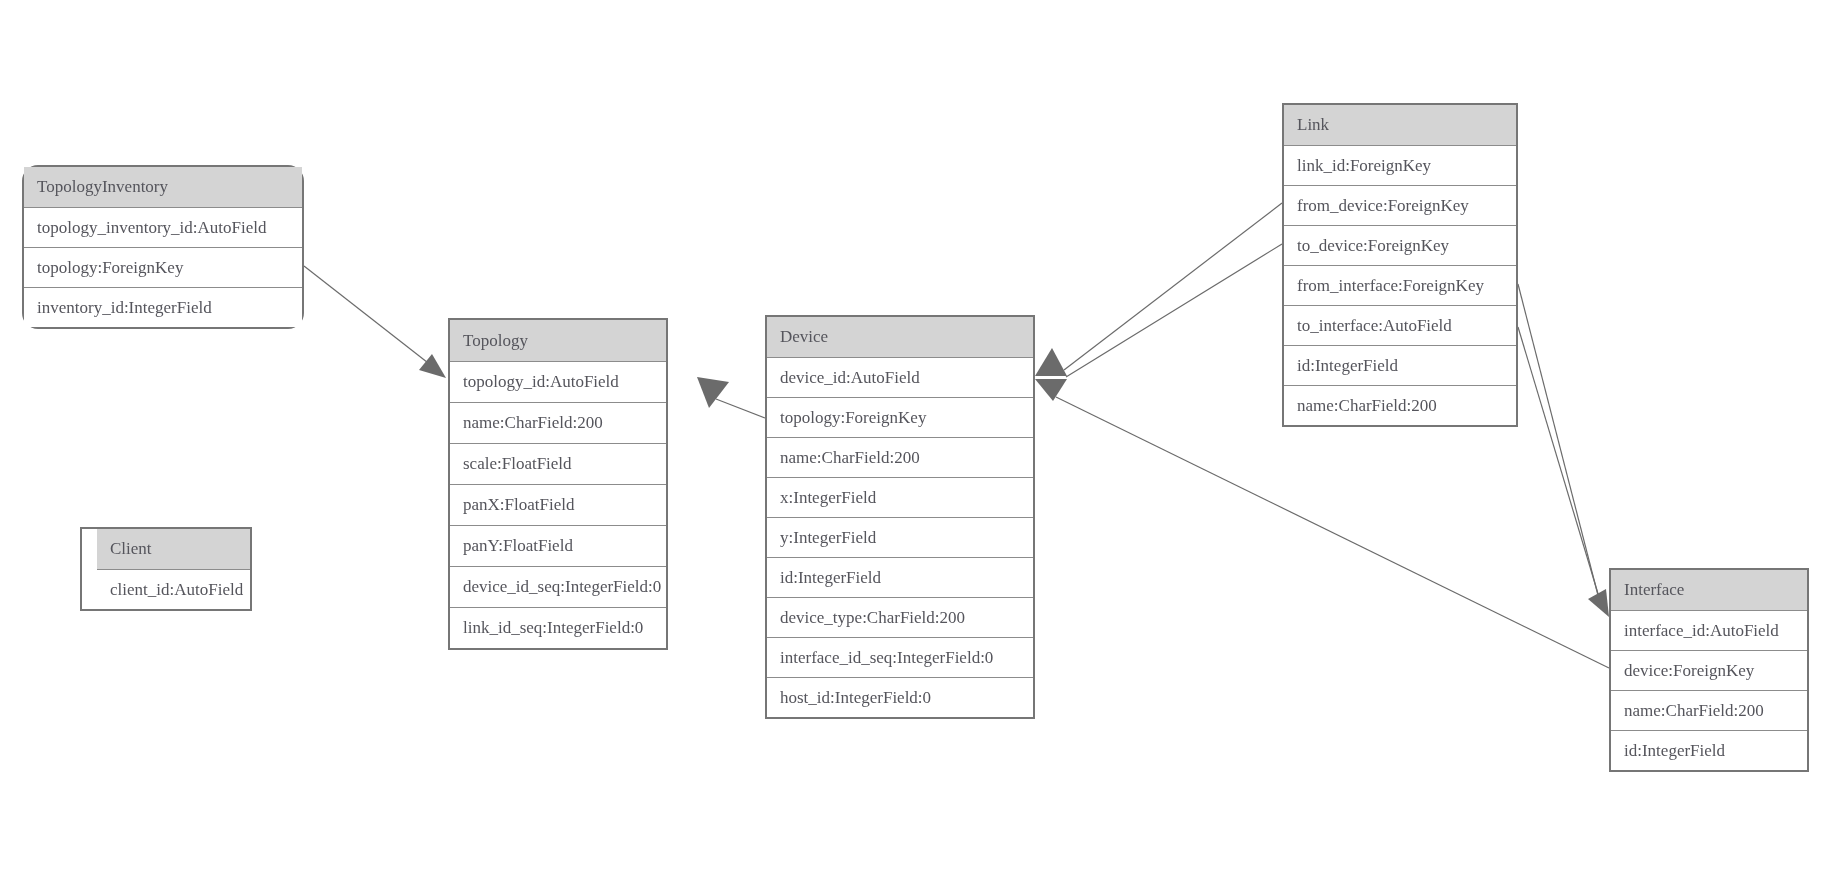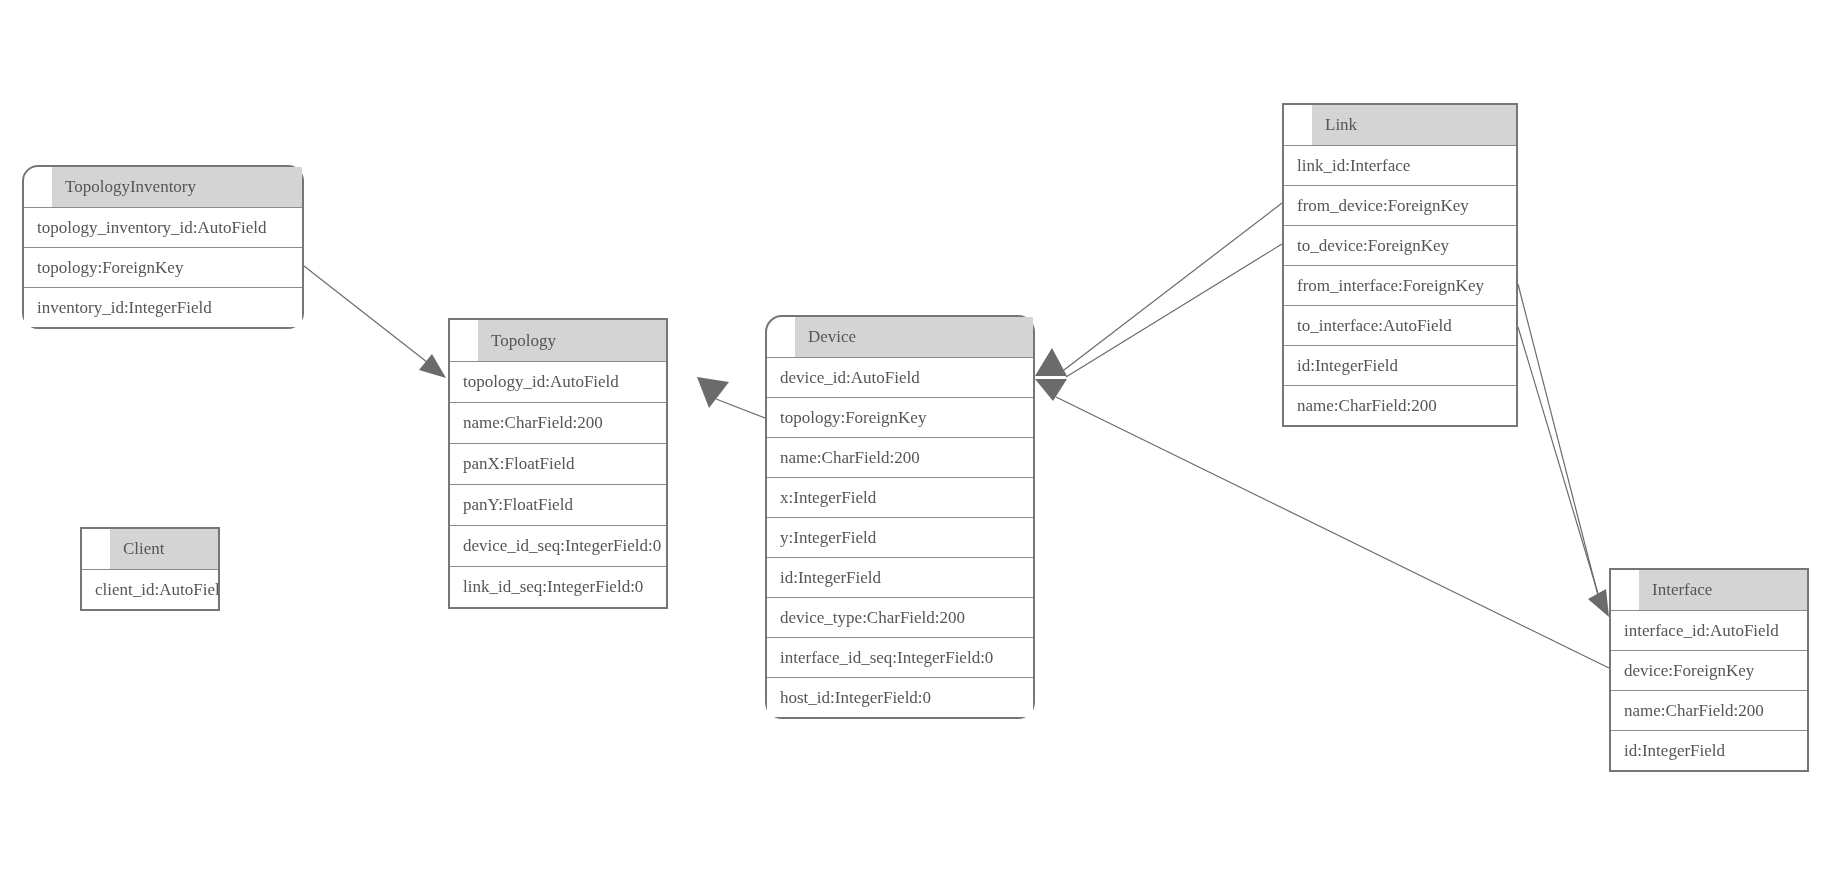--- a/index.html
+++ b/index.html
@@ -31,21 +31,20 @@
     color: #55555c;
     font-size: 17px;
   }
   .ehead {
     height: var(--rh, 40px);
     background: #d4d4d4;
     display: flex;
     align-items: center;
     padding-left: 13px;
     box-sizing: border-box;
-    margin-left: 28px;
   }
   .row {
     height: var(--rh, 40px);
     display: flex;
     align-items: center;
     padding-left: 13px;
     box-sizing: border-box;
     border-top: 1px solid #8c8c8c;
     background: #ffffff;
     white-space: nowrap;
@@ -90,47 +89,48 @@
     <div class="ehead">TopologyInventory</div>
     <div class="row">topology_inventory_id:AutoField</div>
     <div class="row">topology:ForeignKey</div>
     <div class="row">inventory_id:IntegerField</div>
   </div>
 
   <div class="entity" style="left:448px; top:318px; width:220px; --rh:41px;">
     <div class="ehead">Topology</div>
     <div class="row">topology_id:AutoField</div>
     <div class="row">name:CharField:200</div>
+    <div class="row">scale:FloatField</div>
     <div class="row">panX:FloatField</div>
     <div class="row">panY:FloatField</div>
     <div class="row">device_id_seq:IntegerField:0</div>
     <div class="row">link_id_seq:IntegerField:0</div>
   </div>
 
-  <div class="entity" style="left:80px; top:527px; width:140px;">
+  <div class="entity" style="left:80px; top:527px; width:172px;padding-left:15px;">
     <div class="ehead">Client</div>
     <div class="row">client_id:AutoField</div>
   </div>
 
-  <div class="entity" style="left:765px; top:315px; width:270px;border-radius:17px;">
+  <div class="entity" style="left:765px; top:315px; width:270px;">
     <div class="ehead">Device</div>
     <div class="row">device_id:AutoField</div>
     <div class="row">topology:ForeignKey</div>
     <div class="row">name:CharField:200</div>
     <div class="row">x:IntegerField</div>
     <div class="row">y:IntegerField</div>
     <div class="row">id:IntegerField</div>
     <div class="row">device_type:CharField:200</div>
     <div class="row">interface_id_seq:IntegerField:0</div>
     <div class="row">host_id:IntegerField:0</div>
   </div>
 
   <div class="entity" style="left:1282px; top:103px; width:236px;">
     <div class="ehead">Link</div>
-    <div class="row">link_id:Interface</div>
+    <div class="row">link_id:ForeignKey</div>
     <div class="row">from_device:ForeignKey</div>
     <div class="row">to_device:ForeignKey</div>
     <div class="row">from_interface:ForeignKey</div>
     <div class="row">to_interface:AutoField</div>
     <div class="row">id:IntegerField</div>
     <div class="row">name:CharField:200</div>
   </div>
 
   <div class="entity" style="left:1609px; top:568px; width:200px;">
     <div class="ehead">Interface</div>

